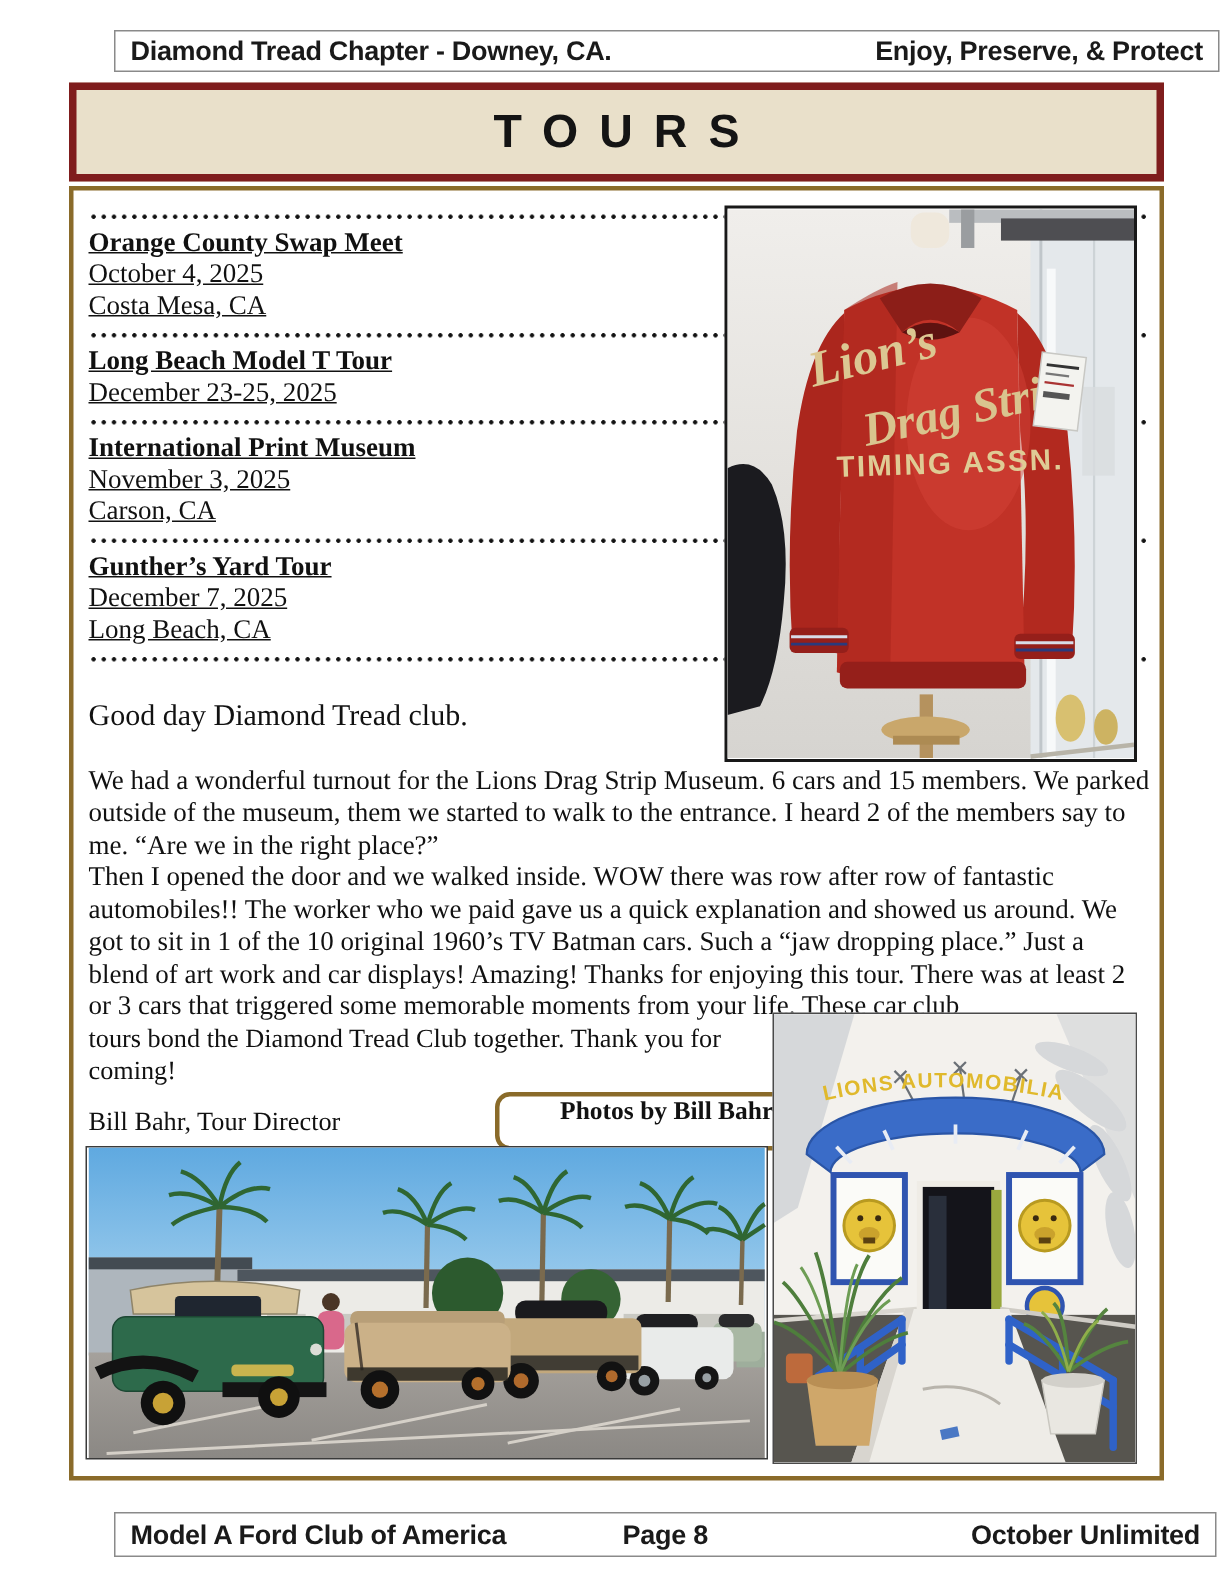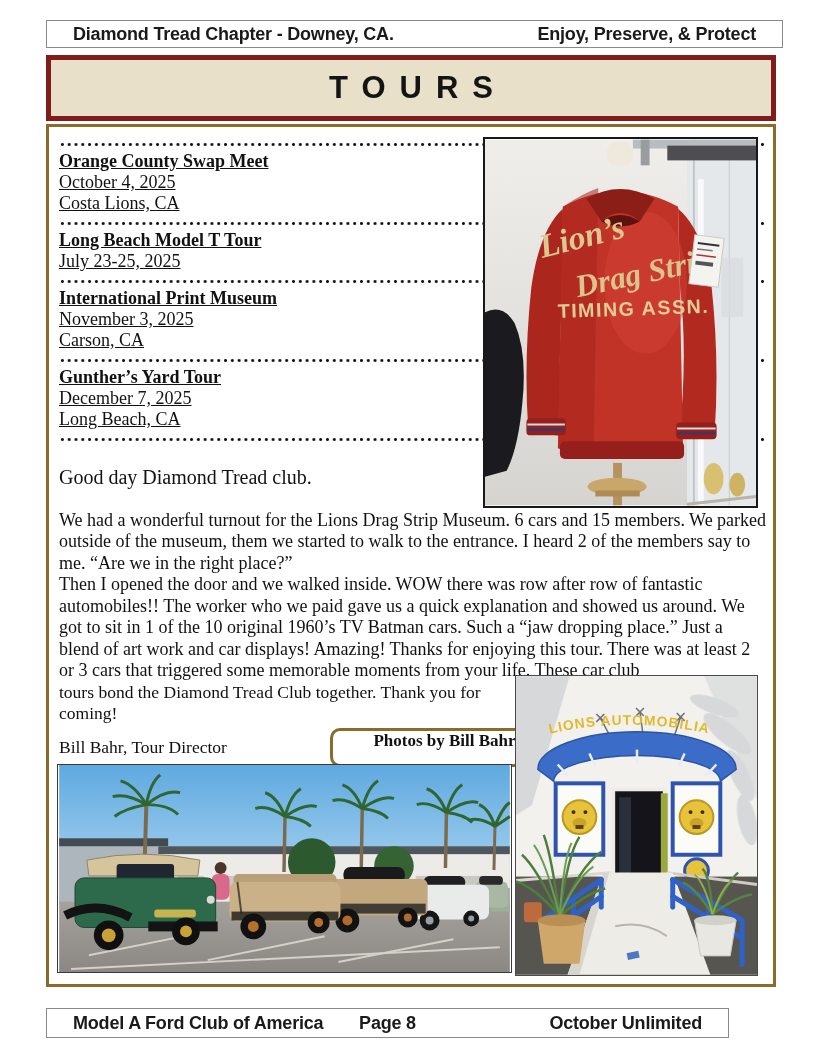--- a/index.html
+++ b/index.html
@@ -5,24 +5,24 @@
   html,body{margin:0;padding:0;}
   body{
     width:816px;height:1056px;position:relative;background:#ffffff;
     font-family:"Liberation Serif", serif;color:#111;overflow:hidden;
   }
   
   .bar{
     position:absolute;border:1.5px solid #8a8a8a;background:#fff;
     display:flex;align-items:center;justify-content:space-between;
     font-family:"Liberation Sans", sans-serif;font-weight:700;
-    font-size:18px;letter-spacing:-0.2px;color:#1a1a1a;padding:0 26px;box-sizing:border-box;
+    font-size:18px;letter-spacing:-0.2px;color:#1a1a1a;padding:0 10px;box-sizing:border-box;margin-left:30px;
   }
   .header-bar{left:46px;top:20px;width:737px;height:28px;}
-  .footer-bar{left:46px;top:1008px;width:683px;height:30px;}
+  .footer-bar{left:46px;top:1008px;width:735px;height:30px;}
   .footer-center{position:absolute;left:50%;transform:translateX(-50%);}
   
   .title-box{
     position:absolute;left:46px;top:55px;width:730px;height:66px;box-sizing:border-box;
     background:#e9e0ca;border:5px solid #7f1d1d;
     display:flex;align-items:center;justify-content:center;
     font-family:"Liberation Sans", sans-serif;font-weight:700;font-size:31px;
     letter-spacing:14px;text-indent:14px;color:#141414;
   }
   
@@ -68,26 +68,26 @@
   <span>TOURS</span>
 </div>
 
 <div class="content-box">
 
   <div class="flow">
     <div class="dotsep"></div>
     <div class="tour">
       <div class="tour-name">Orange County Swap Meet</div>
       <div class="tour-date">October 4, 2025</div>
-      <div class="tour-loc">Costa Lions, CA</div>
+      <div class="tour-loc">Costa Mesa, CA</div>
     </div>
     <div class="dotsep"></div>
     <div class="tour">
       <div class="tour-name">Long Beach Model T Tour</div>
-      <div class="tour-date">July 23-25, 2025</div>
+      <div class="tour-date">December 23-25, 2025</div>
 
     </div>
     <div class="dotsep"></div>
     <div class="tour">
       <div class="tour-name">International Print Museum</div>
       <div class="tour-date">November 3, 2025</div>
       <div class="tour-loc">Carson, CA</div>
     </div>
     <div class="dotsep"></div>
     <div class="tour">

